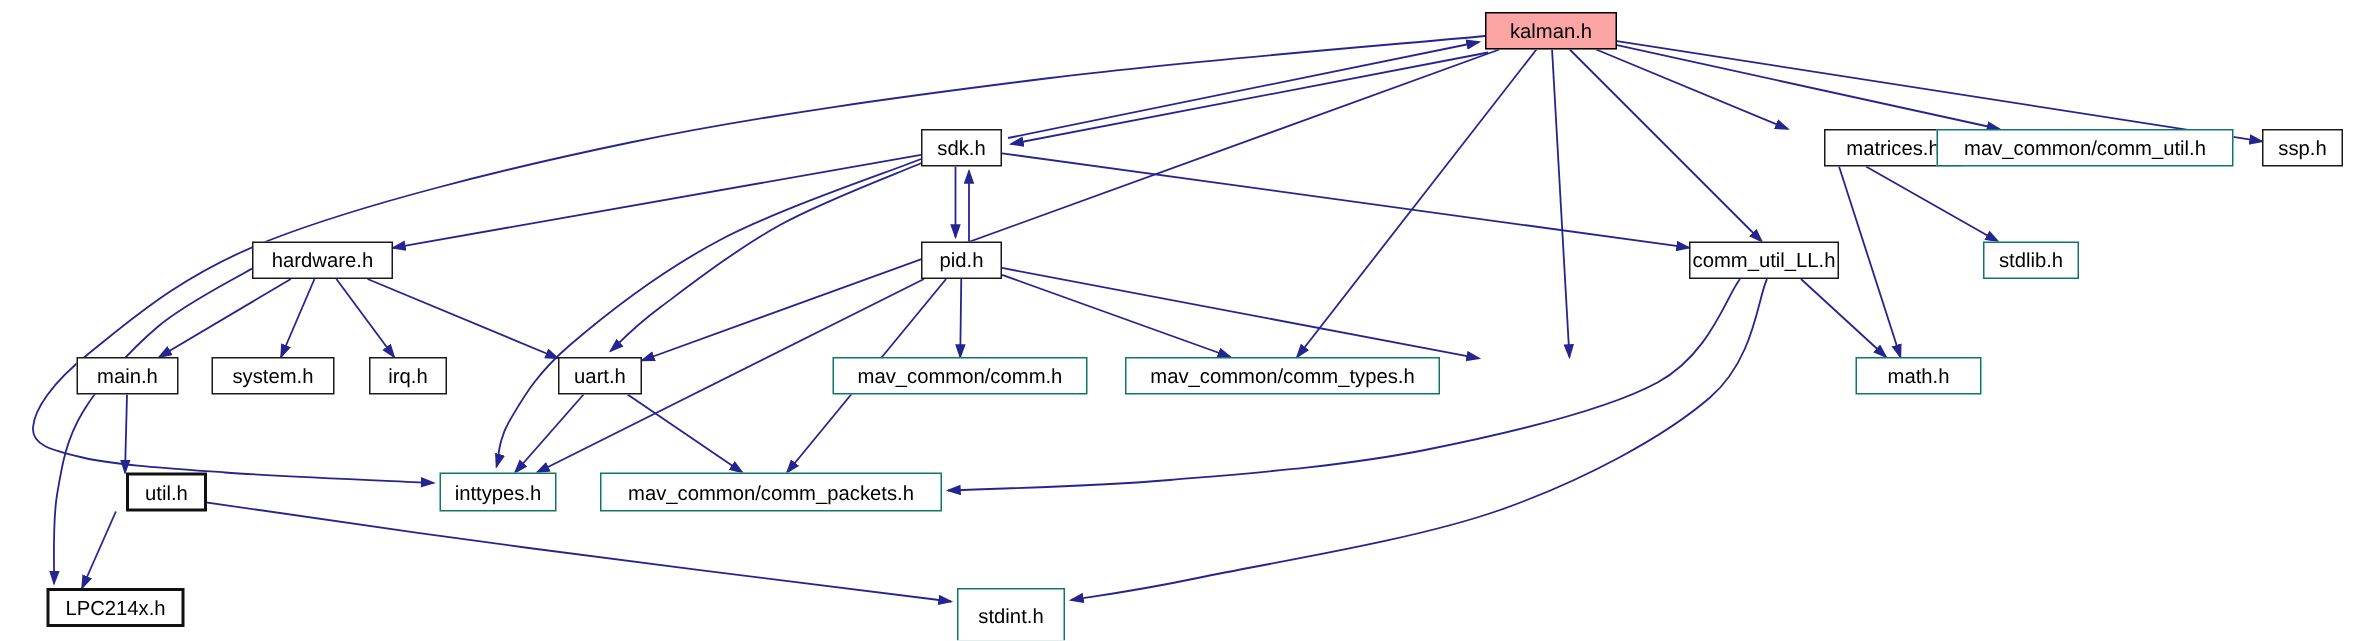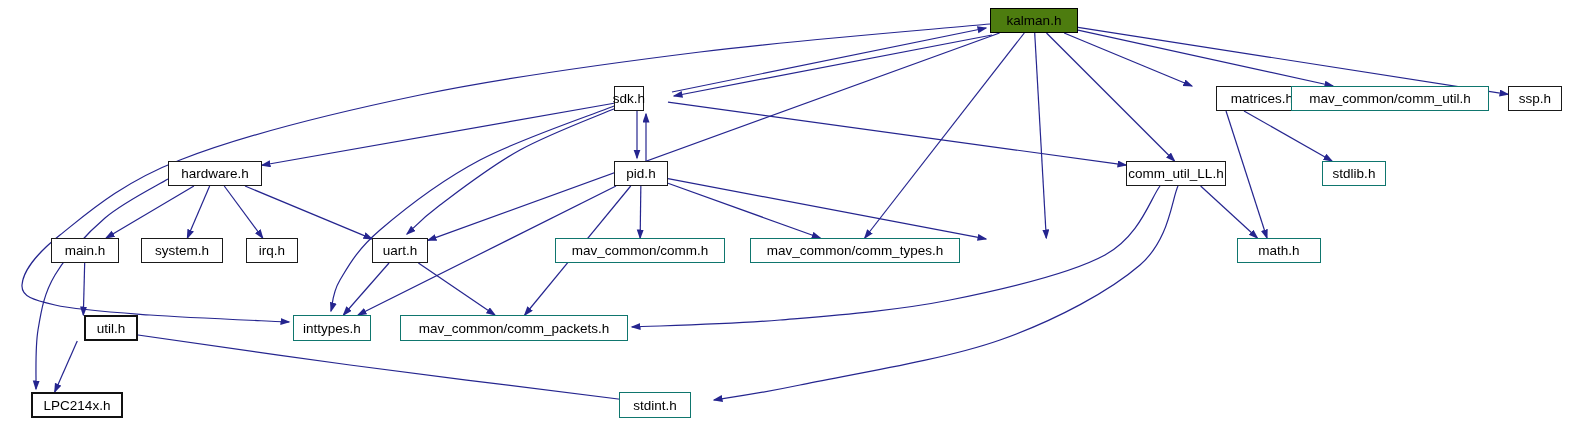--- a/index.html
+++ b/index.html
@@ -1,21 +1,21 @@
 <!DOCTYPE html>
 <html><head>
 <meta charset="utf-8">
 <style>
   html,body{margin:0;padding:0;background:#ffffff;}
   #canvas{position:relative;width:1575px;height:427px;background:#ffffff;overflow:hidden;
           font-family:"Liberation Sans","DejaVu Sans",sans-serif;}
   #edge-layer{position:absolute;left:0;top:0;width:1575px;height:427px;}
   .node{position:absolute;box-sizing:border-box;display:flex;align-items:center;justify-content:center;
         font-size:13.5px;color:#000;background:#fff;white-space:nowrap;cursor:pointer;}
-  .node.focus{background:#4d7c0f;border:1.5px solid #000;cursor:default;}
+  .node.focus{background:#fca5a5;border:1.5px solid #000;cursor:default;}
   .node.project{border:1px solid #1a1a1a;}
   .node.project-bold{border:2px solid #111;margin-left:28px;}
   .node.external{border:1px solid #0f766e;}
 </style>
 </head>
 <body>
 
 <div id="canvas">
   <svg id="edge-layer" xmlns="http://www.w3.org/2000/svg">
       <defs>
@@ -54,33 +54,33 @@
       <path d="M84.6774193548387,263 L83.33548387096774,315" fill="none" stroke="#25258f" stroke-width="1.2" marker-end="url(#arrow)"></path>
       <path d="M77.25974025974025,341 L54.74025974025974,392" fill="none" stroke="#25258f" stroke-width="1.2" marker-end="url(#arrow)"></path>
       <path d="M110,331 C150,336.6666666666667 262.6666666666667,353.3333333333333 350,365 C437.3333333333333,376.6666666666667 586.6666666666666,395 634,401" fill="none" stroke="#25258f" stroke-width="1.2" marker-end="url(#arrow)"></path>
       <path d="M1200.6363636363637,186 L1257.3636363636363,238" fill="none" stroke="#25258f" stroke-width="1.2" marker-end="url(#arrow)"></path>
       <path d="M1160,186 C1150.8333333333333,197.5 1140,236 1105,255 C1070,274 1004.1666666666666,289.1666666666667 950,300 C895.8333333333334,310.8333333333333 833,315.5 780,320 C727,324.5 656.6666666666666,325.8333333333333 632,327" fill="none" stroke="#25258f" stroke-width="1.2" marker-end="url(#arrow)"></path>
       <path d="M1178,186 C1171.6666666666667,199.16666666666666 1169.6666666666667,239.33333333333334 1140,265 C1110.3333333333333,290.6666666666667 1056.6666666666667,320 1000,340 C943.3333333333334,360 847.6666666666666,375 800,385 C752.3333333333334,395 728.3333333333334,397.5 714,400" fill="none" stroke="#25258f" stroke-width="1.2" marker-end="url(#arrow)"></path>
       <path d="M1244,111 L1332,161" fill="none" stroke="#25258f" stroke-width="1.2" marker-end="url(#arrow)"></path>
       <path d="M1226.029605263158,111 L1266.970394736842,238" fill="none" stroke="#25258f" stroke-width="1.2" marker-end="url(#arrow)"></path>
     </svg>
 <div class="node focus" style="left: 990px; top: 8px; width: 88px; height: 25px;">kalman.h</div>
-    <div class="node project" style="left: 614px; top: 86px; width: 30px; height: 25px;">sdk.h</div>
+    <div class="node project" style="left: 614px; top: 86px; width: 54px; height: 25px;">sdk.h</div>
     <div class="node project" style="left: 1176px; top: 86px; width: 92px; height: 25px; margin-left: 40px;">matrices.h</div>
     <div class="node external" style="left: 1291px; top: 86px; width: 198px; height: 25px;">mav_common/comm_util.h</div>
     <div class="node project" style="left: 1508px; top: 86px; width: 54px; height: 25px;">ssp.h</div>
     <div class="node project" style="left: 168px; top: 161px; width: 94px; height: 25px;">hardware.h</div>
     <div class="node project" style="left: 614px; top: 161px; width: 54px; height: 25px;">pid.h</div>
     <div class="node project" style="left: 1126px; top: 161px; width: 100px; height: 25px;">comm_util_LL.h</div>
     <div class="node external" style="left: 1322px; top: 161px; width: 64px; height: 25px;">stdlib.h</div>
     <div class="node project" style="left: 51px; top: 238px; width: 68px; height: 25px;">main.h</div>
     <div class="node project" style="left: 141px; top: 238px; width: 82px; height: 25px;">system.h</div>
     <div class="node project" style="left: 246px; top: 238px; width: 52px; height: 25px;">irq.h</div>
     <div class="node project" style="left: 372px; top: 238px; width: 56px; height: 25px;">uart.h</div>
     <div class="node external" style="left: 555px; top: 238px; width: 170px; height: 25px;">mav_common/comm.h</div>
     <div class="node external" style="left: 750px; top: 238px; width: 210px; height: 25px;">mav_common/comm_types.h</div>
     <div class="node external" style="left: 1237px; top: 238px; width: 84px; height: 25px;">math.h</div>
     <div class="node project-bold" style="left: 56px; top: 315px; width: 54px; height: 26px;">util.h</div>
     <div class="node external" style="left: 293px; top: 315px; width: 78px; height: 26px;">inttypes.h</div>
     <div class="node external" style="left: 400px; top: 315px; width: 228px; height: 26px;">mav_common/comm_packets.h</div>
     <div class="node project-bold" style="left: 3px; top: 392px; width: 92px; height: 26px;">LPC214x.h</div>
-    <div class="node external" style="left: 619px; top: 392px; width: 72px; height: 26px;">stdint.h</div>
+    <div class="node external" style="left: 638px; top: 392px; width: 72px; height: 36px;">stdint.h</div>
   </div>
 
 </body></html>

